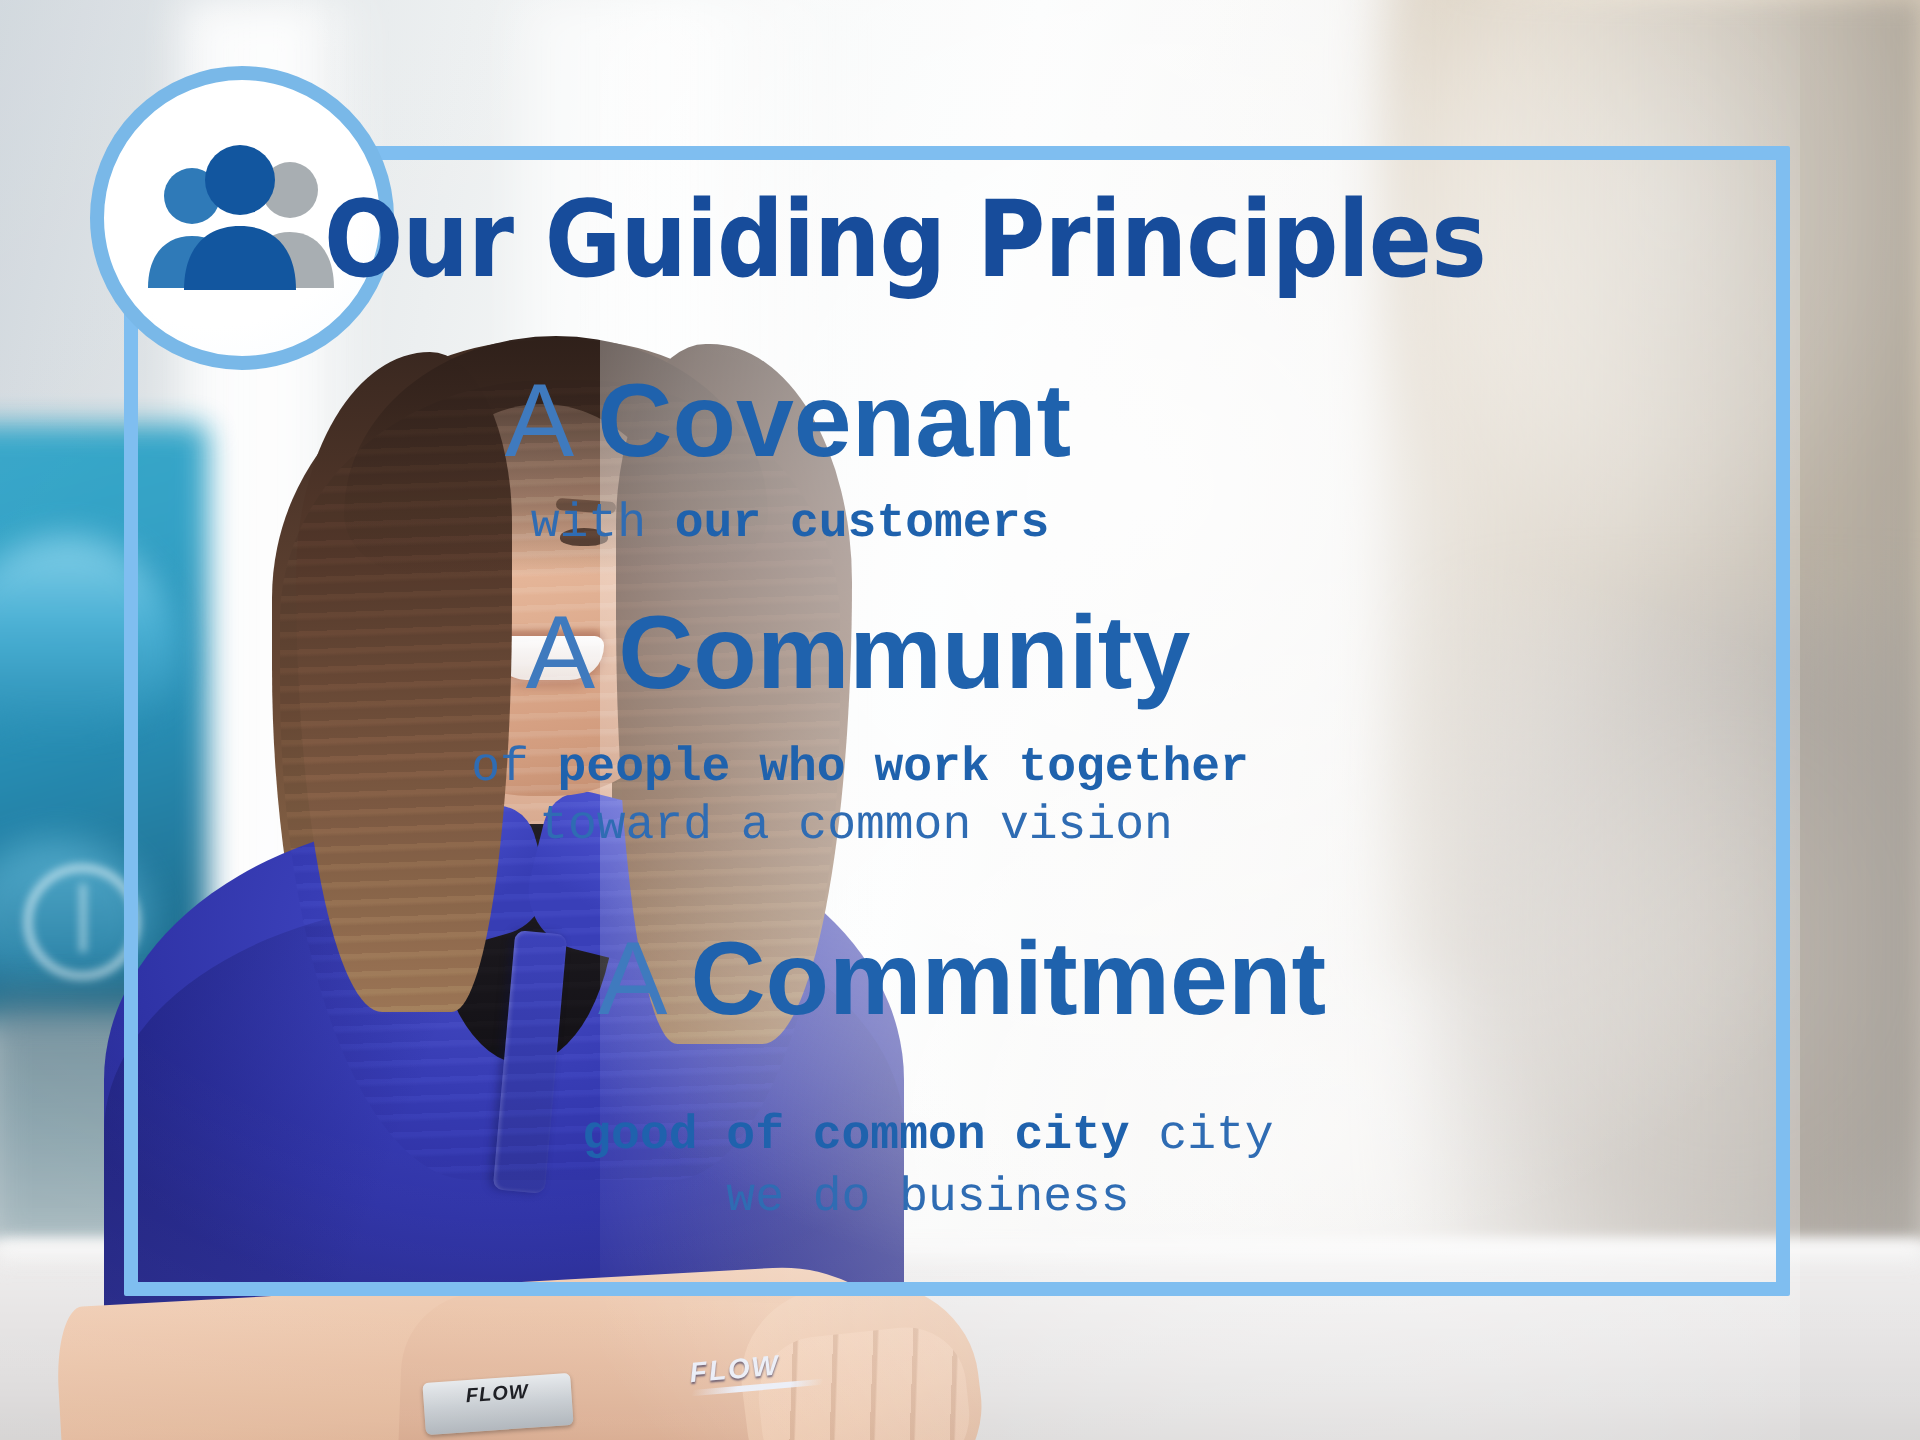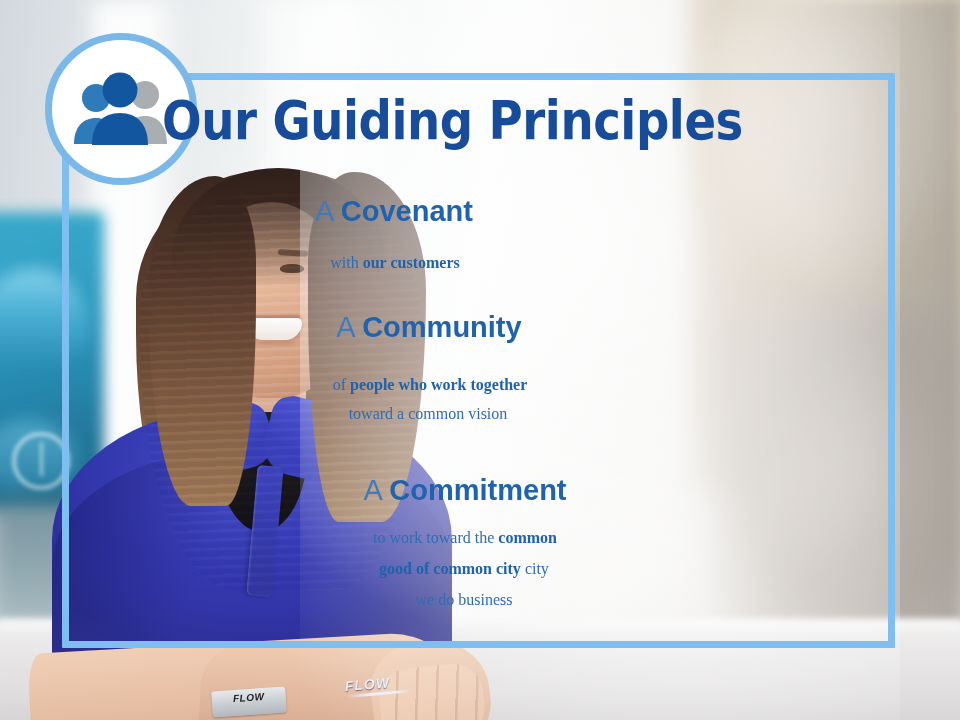--- a/index.html
+++ b/index.html
@@ -302,43 +302,43 @@
     font-weight:bold;
     font-size:53px;line-height:58px;
     letter-spacing:-0.5px;
     color:#174c9b;
     transform:scaleX(.88);transform-origin:center;
   }
 
   .line-big{
     position:absolute;text-align:center;
     font-family:"Liberation Sans","DejaVu Sans",sans-serif;
-    font-size:29px;line-height:50px;color:#2a6cb5;
+    font-size:52px;line-height:50px;color:#2a6cb5;
     white-space:nowrap;
   }
   .line-big .thin{font-weight:normal;color:#3f7abe;}
   .line-big .bold{font-weight:bold;color:#1f62ad;}
 
   .line-sub{
     position:absolute;text-align:center;
-    font-family:Liberation Serif, serif;
-    font-size:16px;line-height:29px;color:#2f6cb3;
+    font-family:Liberation Mono, monospace;
+    font-size:24px;line-height:29px;color:#2f6cb3;
     white-space:nowrap;
   }
   .line-sub .bold{font-weight:bold;color:#1f62ad;}
 
   
   .b1-head{left:0;top:186px;width:788px;}
   .b1-sub {left:0;top:248px;width:790px;}
   
   .b2-head{left:0;top:302px;width:858px;}
   .b2-sub1{left:0;top:370px;width:860px;}
   .b2-sub2{left:0;top:399px;width:856px;}
   
-  .b3-head{left:0;top:465px;width:930px;}
+  .b3-head{left:0;top:465px;width:930px;padding-left:16px;}
   .b3-sub1{left:0;top:523px;width:930px;}
   .b3-sub2{left:0;top:554px;width:928px;}
   .b3-sub3{left:0;top:585px;width:928px;}
 </style>
 </head>
 <body>
 
 <div class="stage">
 
   <div class="photo">
@@ -433,23 +433,20 @@
     <div class="line-sub b2-sub2">
       <span>toward a common vision</span>
     </div>
     <div class="line-sub b2-sub1">
       <span>of </span><span class="bold">people who work together</span>
     </div>
 
     <div class="line-big b3-head">
       <span class="thin">A </span><span class="bold">Commitment</span>
     </div>
-    <div class="line-sub b3-sub1">
-      <span>to work toward the </span><span class="bold">common</span>
-    </div>
     <div class="line-sub b3-sub2">
       <span class="bold">good of common city</span><span> city</span>
     </div>
     <div class="line-sub b3-sub3">
       <span>we do business</span>
     </div>
 
   </div>
 </div>
 

